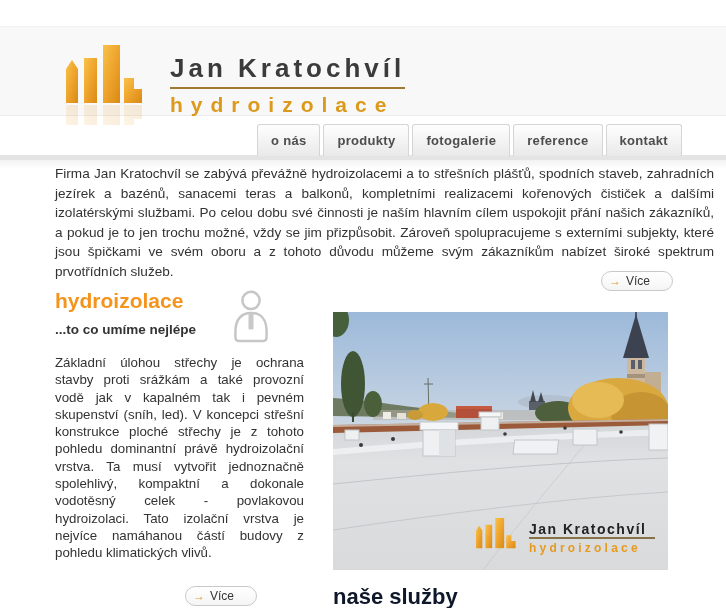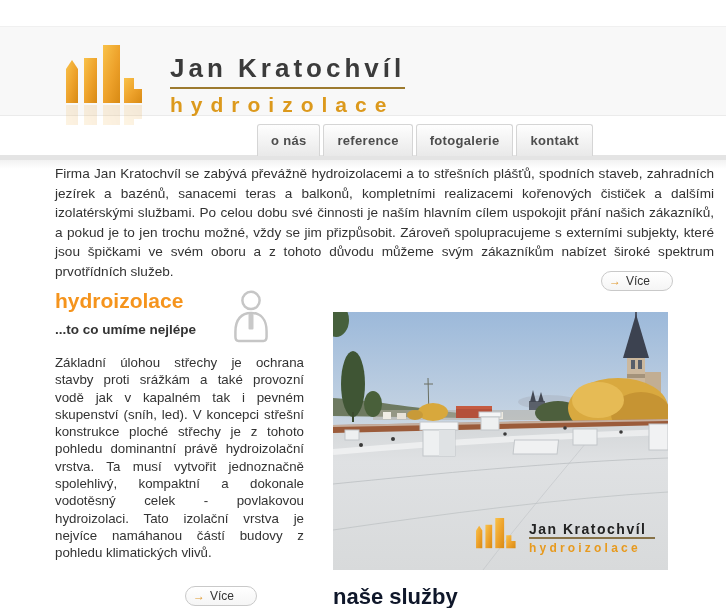--- a/index.html
+++ b/index.html
@@ -86,22 +86,23 @@
       </svg>
       <div class="logo-text">
         <div class="logo-title">Jan Kratochvíl</div>
         <div class="logo-sub">hydroizolace</div>
       </div>
     </div>
   </header>
 
   <nav class="nav">
     <a class="nav-btn" href="#">o nás</a>
+    <a class="nav-btn" href="#">produkty</a>
+    <a class="nav-btn" href="#">fotogalerie</a>
     <a class="nav-btn" href="#">reference</a>
-    <a class="nav-btn" href="#">fotogalerie</a>
     <a class="nav-btn" href="#">kontakt</a>
   </nav>
   <div class="nav-divider"></div>
 
   <p class="intro">Firma Jan Kratochvíl se zabývá převážně hydroizolacemi a to střešních plášťů, spodních staveb, zahradních jezírek a bazénů, sanacemi teras a balkonů, kompletními realizacemi kořenových čističek a dalšími izolatérskými službami. Po celou dobu své činnosti je naším hlavním cílem uspokojit přání našich zákazníků, a pokud je to jen trochu možné, vždy se jim přizpůsobit. Zároveň spolupracujeme s externími subjekty, které jsou špičkami ve svém oboru a z tohoto důvodu můžeme svým zákazníkům nabízet široké spektrum prvotřídních služeb.</p>
 
   <a class="more-btn" id="more-intro" href="#">
     <span class="arrow">→</span>
     <span>Více</span>
   </a>

